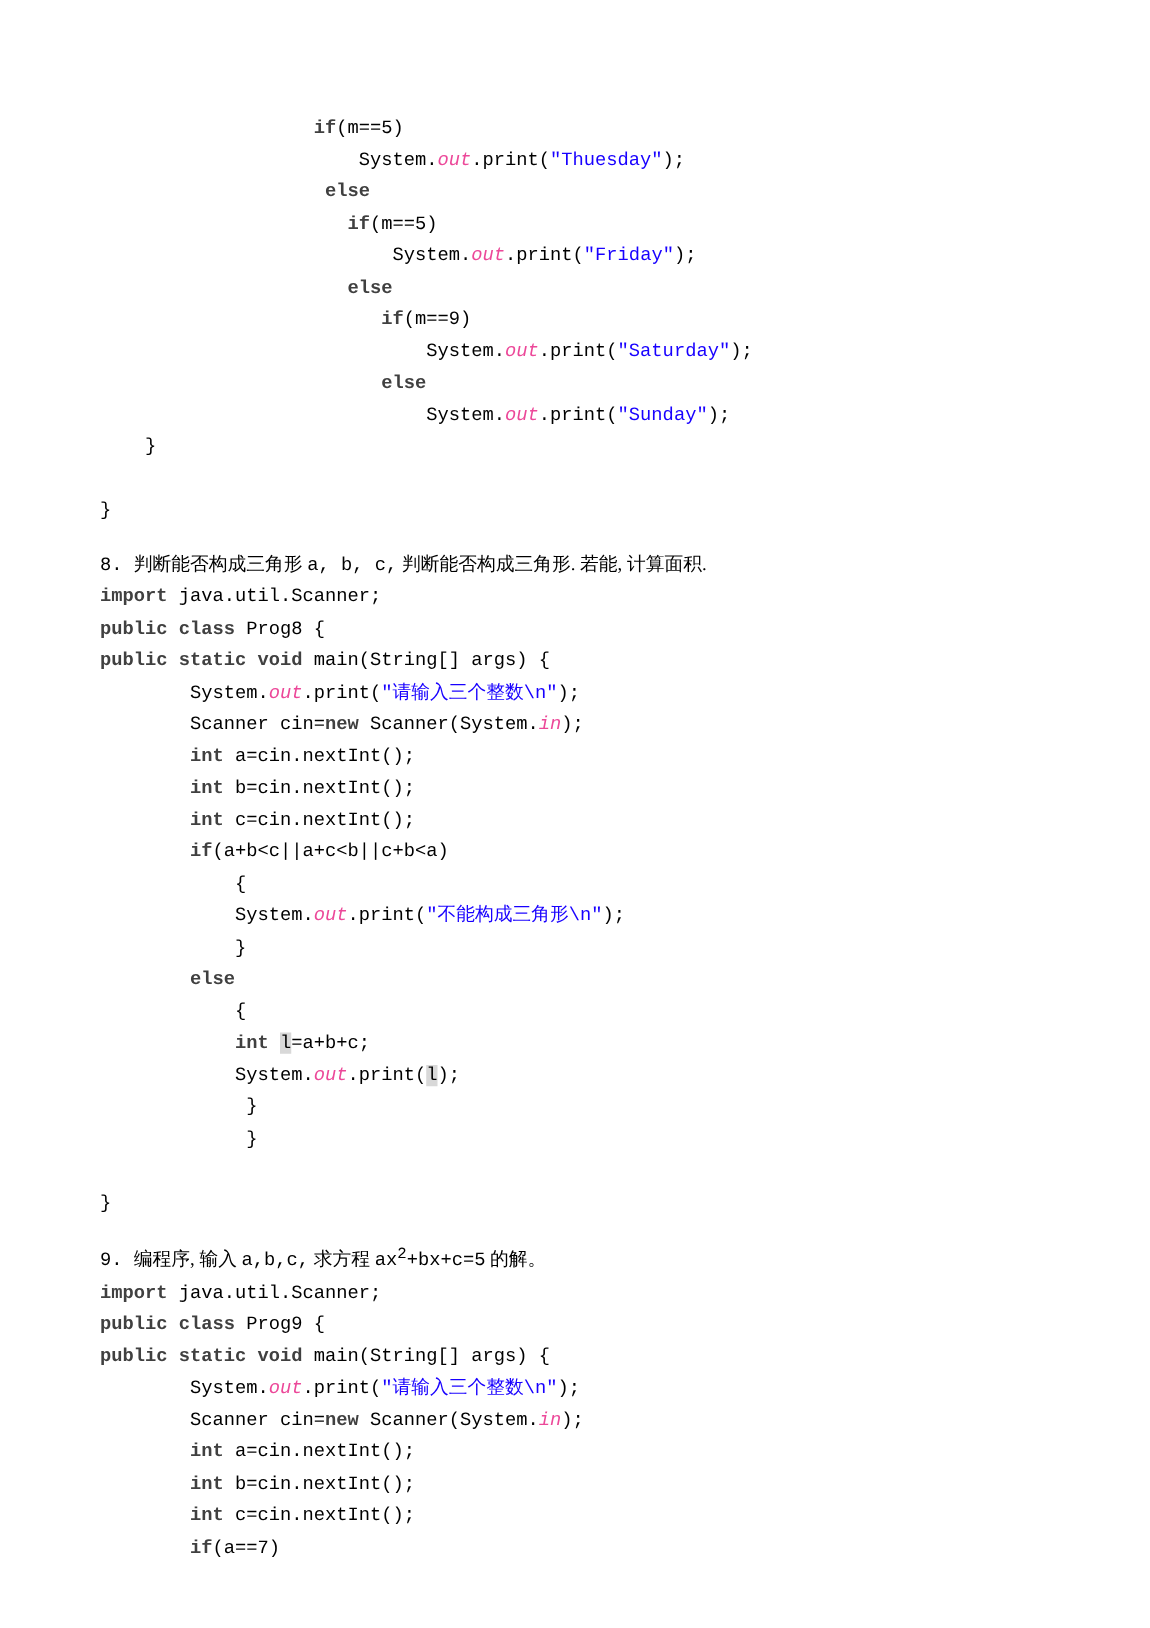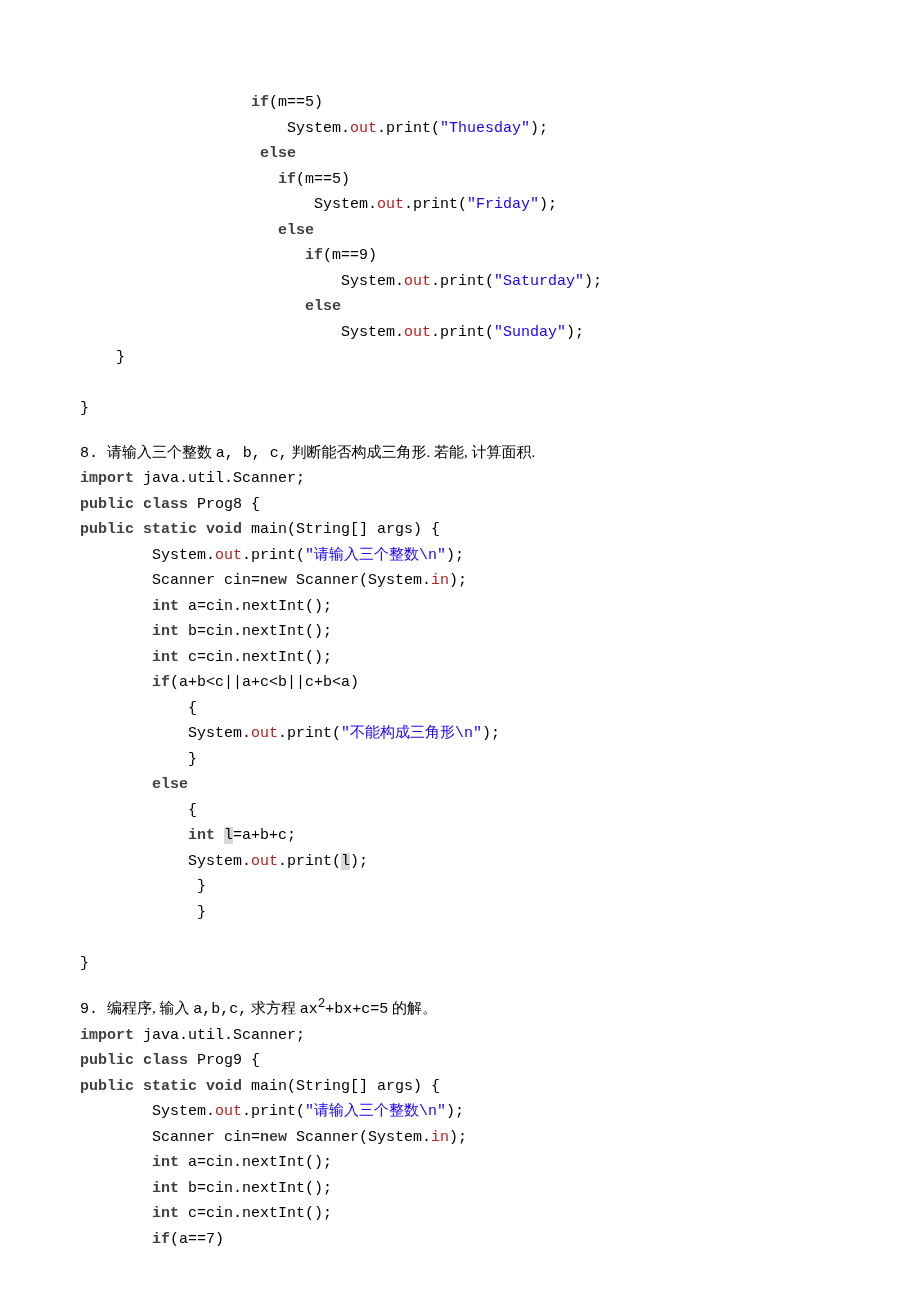--- a/index.html
+++ b/index.html
@@ -9,21 +9,21 @@
     font-family: "Courier New", Courier, monospace;
     font-size: 15px;
     line-height: 1.7;
     color: #000;
   }
   .code-block {
     white-space: pre;
     font-family: "Courier New", Courier, monospace;
   }
   .kw { font-weight: bold; color: #404040; }
-  .it { color: #b91c1c; }
+  .it { font-style: italic; color: #ec4899; }
   .str { color: #1800ff; }
   .prose {
     font-family: SimSun, "Songti SC", serif;
     font-size: 15px;
   }
   .mono { font-family: "Courier New", Courier, monospace; }
   .hl { background: #d8d8d8; }
   .section { margin-top: 18px; }
 </style>
 </head>
@@ -36,21 +36,21 @@
 <span>                          System.</span><span class="it">out</span><span>.print(</span><span class="str">"Friday"</span><span>);</span>
 <span>                      </span><span class="kw">else</span>
 <span>                         </span><span class="kw">if</span><span>(m==9)</span>
 <span>                             System.</span><span class="it">out</span><span>.print(</span><span class="str">"Saturday"</span><span>);</span>
 <span>                         </span><span class="kw">else</span>
 <span>                             System.</span><span class="it">out</span><span>.print(</span><span class="str">"Sunday"</span><span>);</span>
 <span>    }</span>
 <span></span>
 <span>}</span></div>
 
-<div class="section prose"><span class="mono">8.  </span><span>请输入三个整数 </span><span class="mono">a, b, c,</span><span>  判断能否构成三角形.  若能,  计算面积.</span></div>
+<div class="section prose"><span class="mono">8.  </span><span>判断能否构成三角形 </span><span class="mono">a, b, c,</span><span>  判断能否构成三角形.  若能,  计算面积.</span></div>
 
 <div class="code-block"><span class="kw">import</span><span> java.util.Scanner;</span>
 <span class="kw">public</span><span class="kw"> class</span><span> Prog8 {</span>
 <span class="kw">public</span><span class="kw"> static</span><span class="kw"> void</span><span> main(String[] args) {</span>
 <span>        System.</span><span class="it">out</span><span>.print(</span><span class="str">"请输入三个整数\n"</span><span>);</span>
 <span>        Scanner cin=</span><span class="kw">new</span><span> Scanner(System.</span><span class="it">in</span><span>);</span>
 <span>        </span><span class="kw">int</span><span> a=cin.nextInt();</span>
 <span>        </span><span class="kw">int</span><span> b=cin.nextInt();</span>
 <span>        </span><span class="kw">int</span><span> c=cin.nextInt();</span>
 <span>        </span><span class="kw">if</span><span>(a+b&lt;c||a+c&lt;b||c+b&lt;a)</span>

